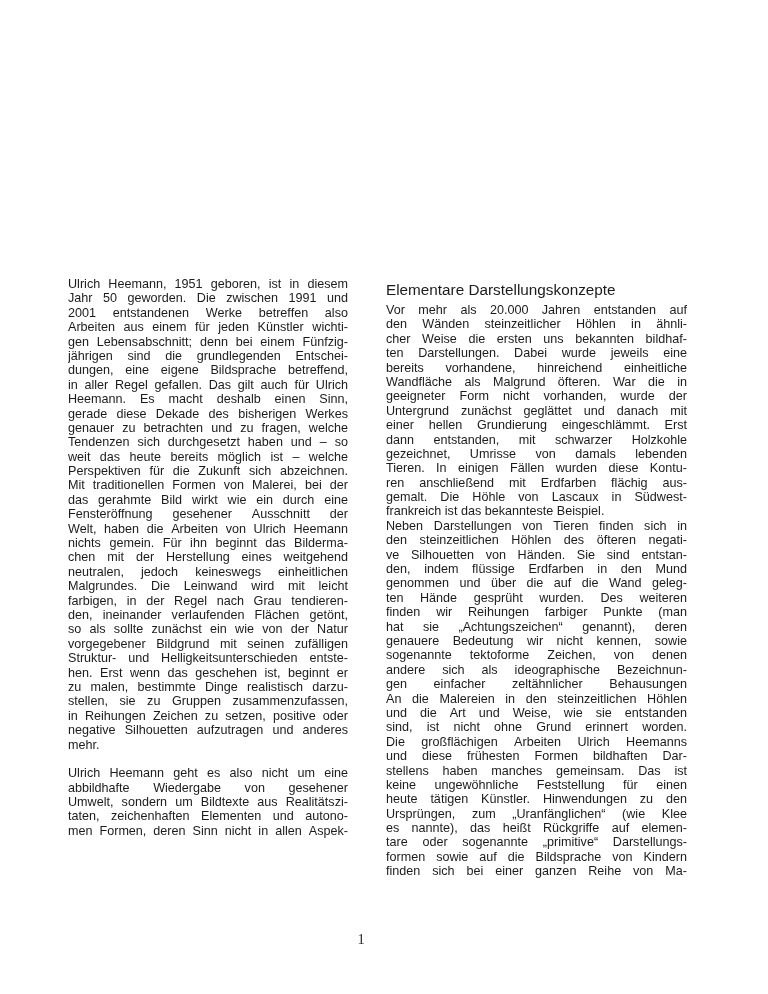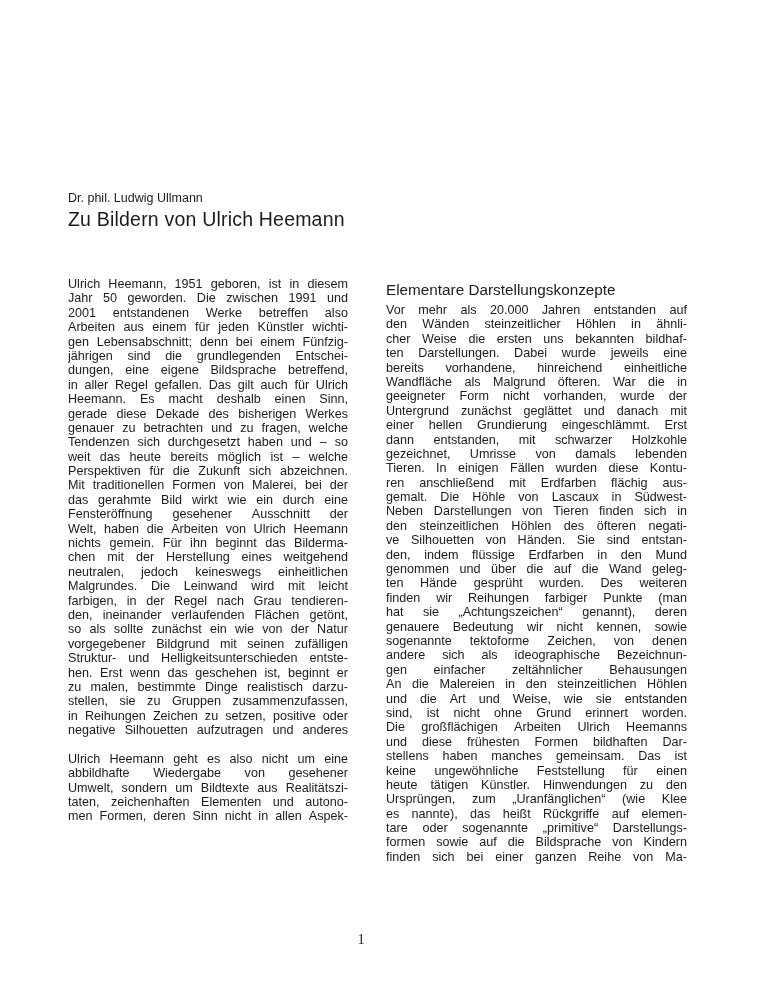--- a/index.html
+++ b/index.html
@@ -42,24 +42,20 @@
     font-family: "Liberation Serif", serif;
     font-size: 14.5px;
     color: #2a2a2a;
   }
 </style>
 </head>
 <body>
 
 <div class="page">
 
-  <div class="header">
-    <div class="author-line">Dr. phil. Ludwig Ullmann</div>
-    <div class="doc-title">Zu Bildern von Ulrich Heemann</div>
-  </div>
 
   <div class="col col-left">
       <div class="line just">
         <span>Ulrich</span>
         <span>Heemann,</span>
         <span>1951</span>
         <span>geboren,</span>
         <span>ist</span>
         <span>in</span>
         <span>diesem</span>
@@ -313,20 +309,21 @@
         <span>positive</span>
         <span>oder</span>
       </div>
       <div class="line just">
         <span>negative</span>
         <span>Silhouetten</span>
         <span>aufzutragen</span>
         <span>und</span>
         <span>anderes</span>
       </div>
+      <div class="line plain">mehr.</div>
       <div class="gap" style="height: 14.4px;"></div>
       <div class="line just">
         <span>Ulrich</span>
         <span>Heemann</span>
         <span>geht</span>
         <span>es</span>
         <span>also</span>
         <span>nicht</span>
         <span>um</span>
         <span>eine</span>
@@ -472,20 +469,21 @@
         </div>
         <div class="line just">
           <span>gemalt.</span>
           <span>Die</span>
           <span>Höhle</span>
           <span>von</span>
           <span>Lascaux</span>
           <span>in</span>
           <span>Südwest-</span>
         </div>
+        <div class="line plain">frankreich ist das bekannteste Beispiel.</div>
         <div class="line just">
           <span>Neben</span>
           <span>Darstellungen</span>
           <span>von</span>
           <span>Tieren</span>
           <span>finden</span>
           <span>sich</span>
           <span>in</span>
         </div>
         <div class="line just">

